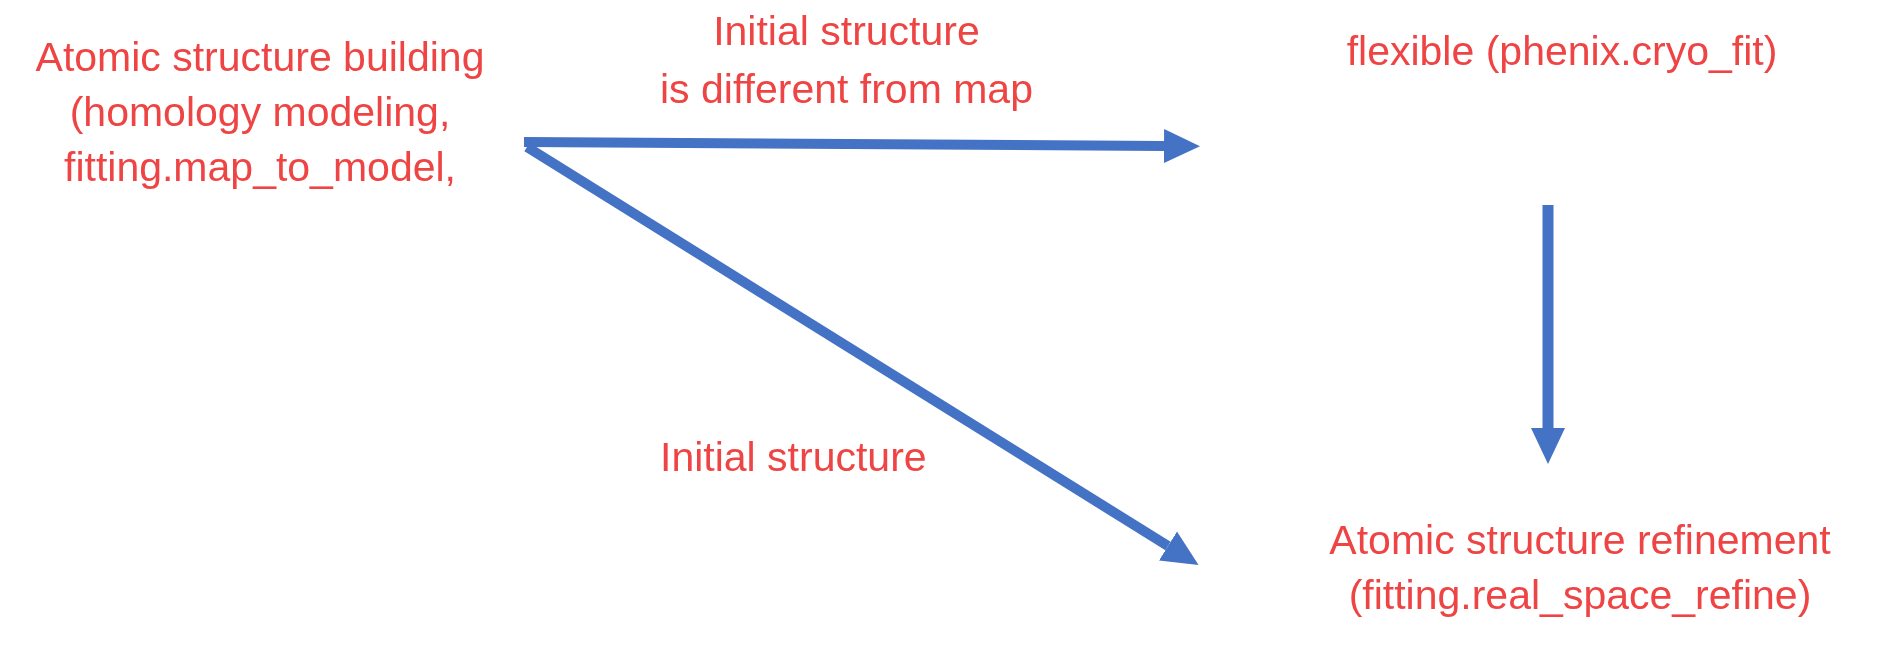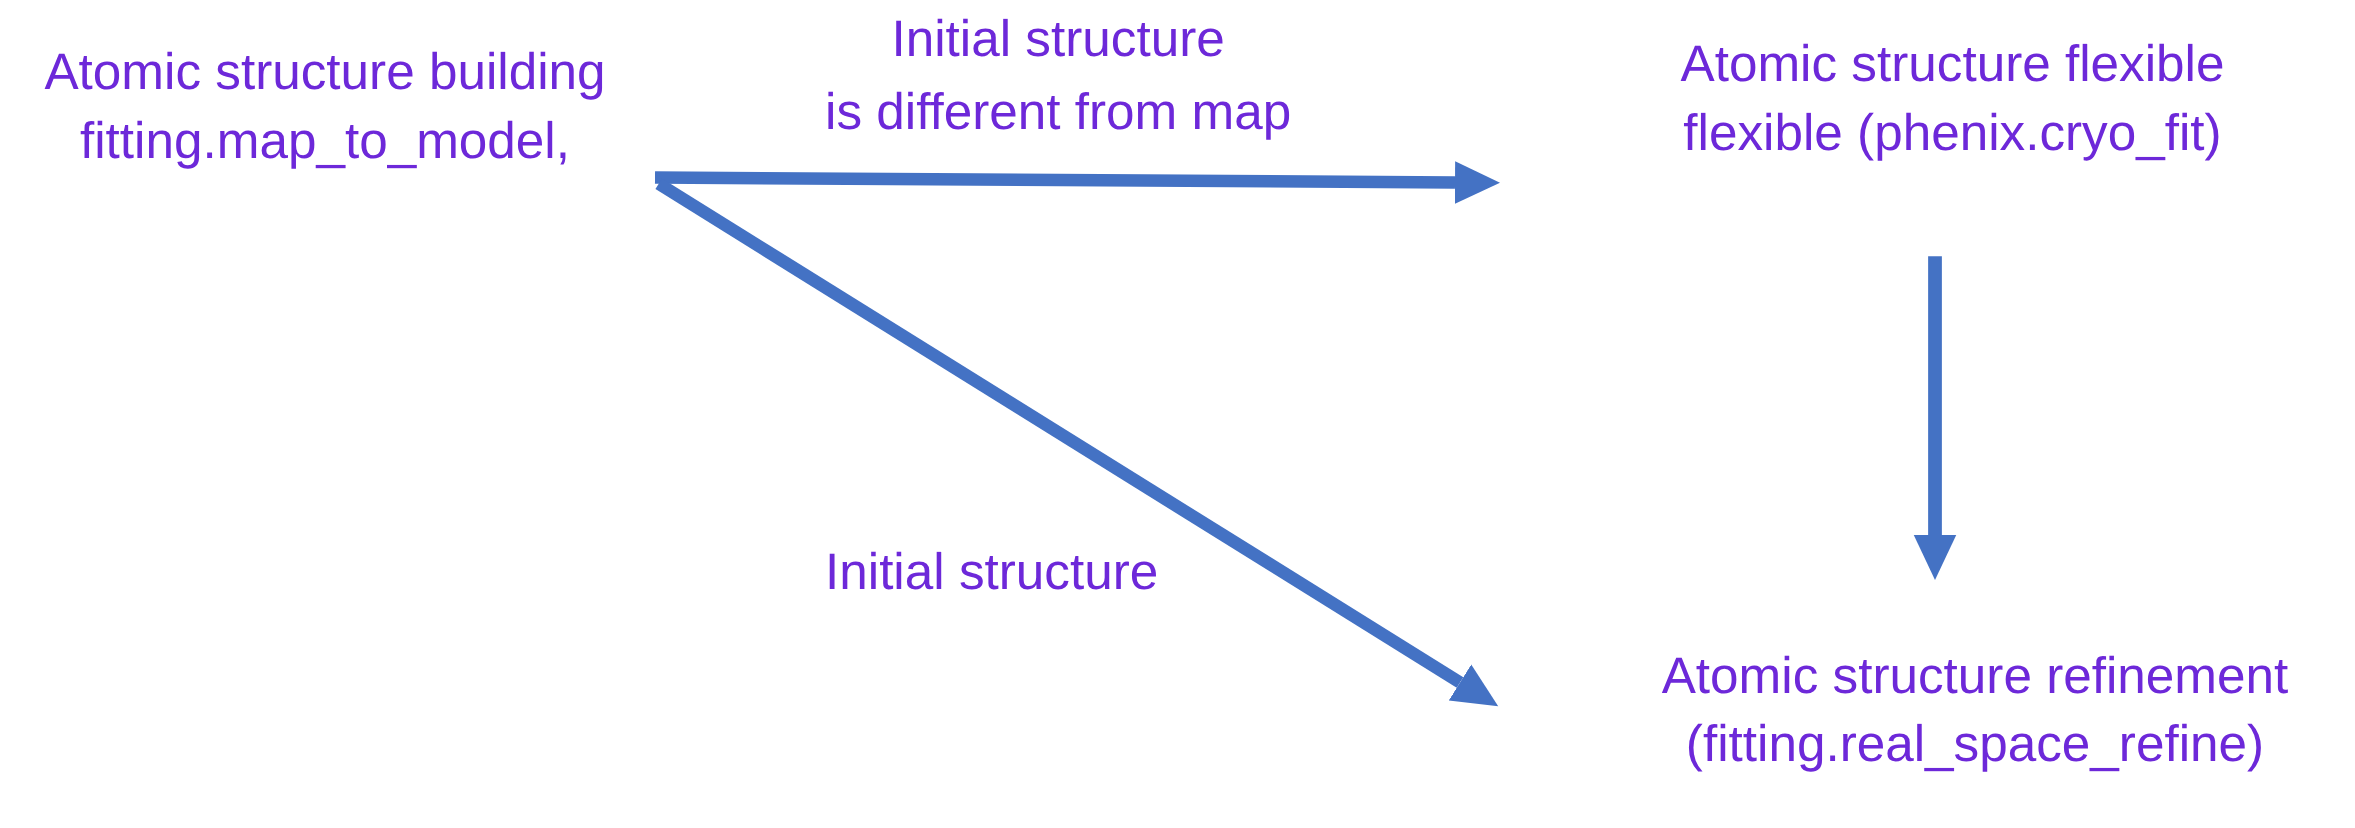--- a/index.html
+++ b/index.html
@@ -7,21 +7,21 @@
     padding: 0;
     background: #ffffff;
   }
   .canvas {
     position: relative;
     width: 1884px;
     height: 662px;
     background: #ffffff;
     overflow: hidden;
     font-family: "Liberation Sans", sans-serif;
-    color: #6d28d9;
+    color: #ef4444;
   }
   .arrow-layer {
     position: absolute;
     left: 0;
     top: 0;
   }
   .txt {
     position: absolute;
     font-size: 41px;
     white-space: nowrap;
@@ -53,30 +53,30 @@
         <path d="M0,3 L36,20 L0,37 Z" fill="#4472C4"></path>
       </marker>
     </defs>
     <line x1="524" y1="142" x2="1164" y2="146" stroke-width="10" marker-end="url(#ah)" stroke="#4472C4"></line>
     <line x1="527" y1="147" x2="1168" y2="546" stroke-width="10" marker-end="url(#ah)" stroke="#4472C4"></line>
     <line x1="1548" y1="205" x2="1548" y2="428" stroke-width="11" marker-end="url(#ah)" stroke="#4472C4"></line>
   </svg>
 
   <div class="txt node node-building">
     <div>Atomic structure building</div>
+    <div>(homology modeling,</div>
     <div class="italic">fitting.map_to_model,</div>
   </div>
 
   <div class="txt edge-label label-different">
     <div>Initial structure</div>
     <div>is different from map</div>
   </div>
 
   <div class="txt node node-fitting">
-    <div>Atomic structure flexible</div>
     <div><span>flexible </span><span class="italic">(phenix.cryo_fit)</span></div>
   </div>
 
   <div class="txt edge-label label-similar">
     <div>Initial structure</div>
   </div>
 
   <div class="txt node node-refinement">
     <div>Atomic structure refinement</div>
     <div class="italic">(fitting.real_space_refine)</div>

